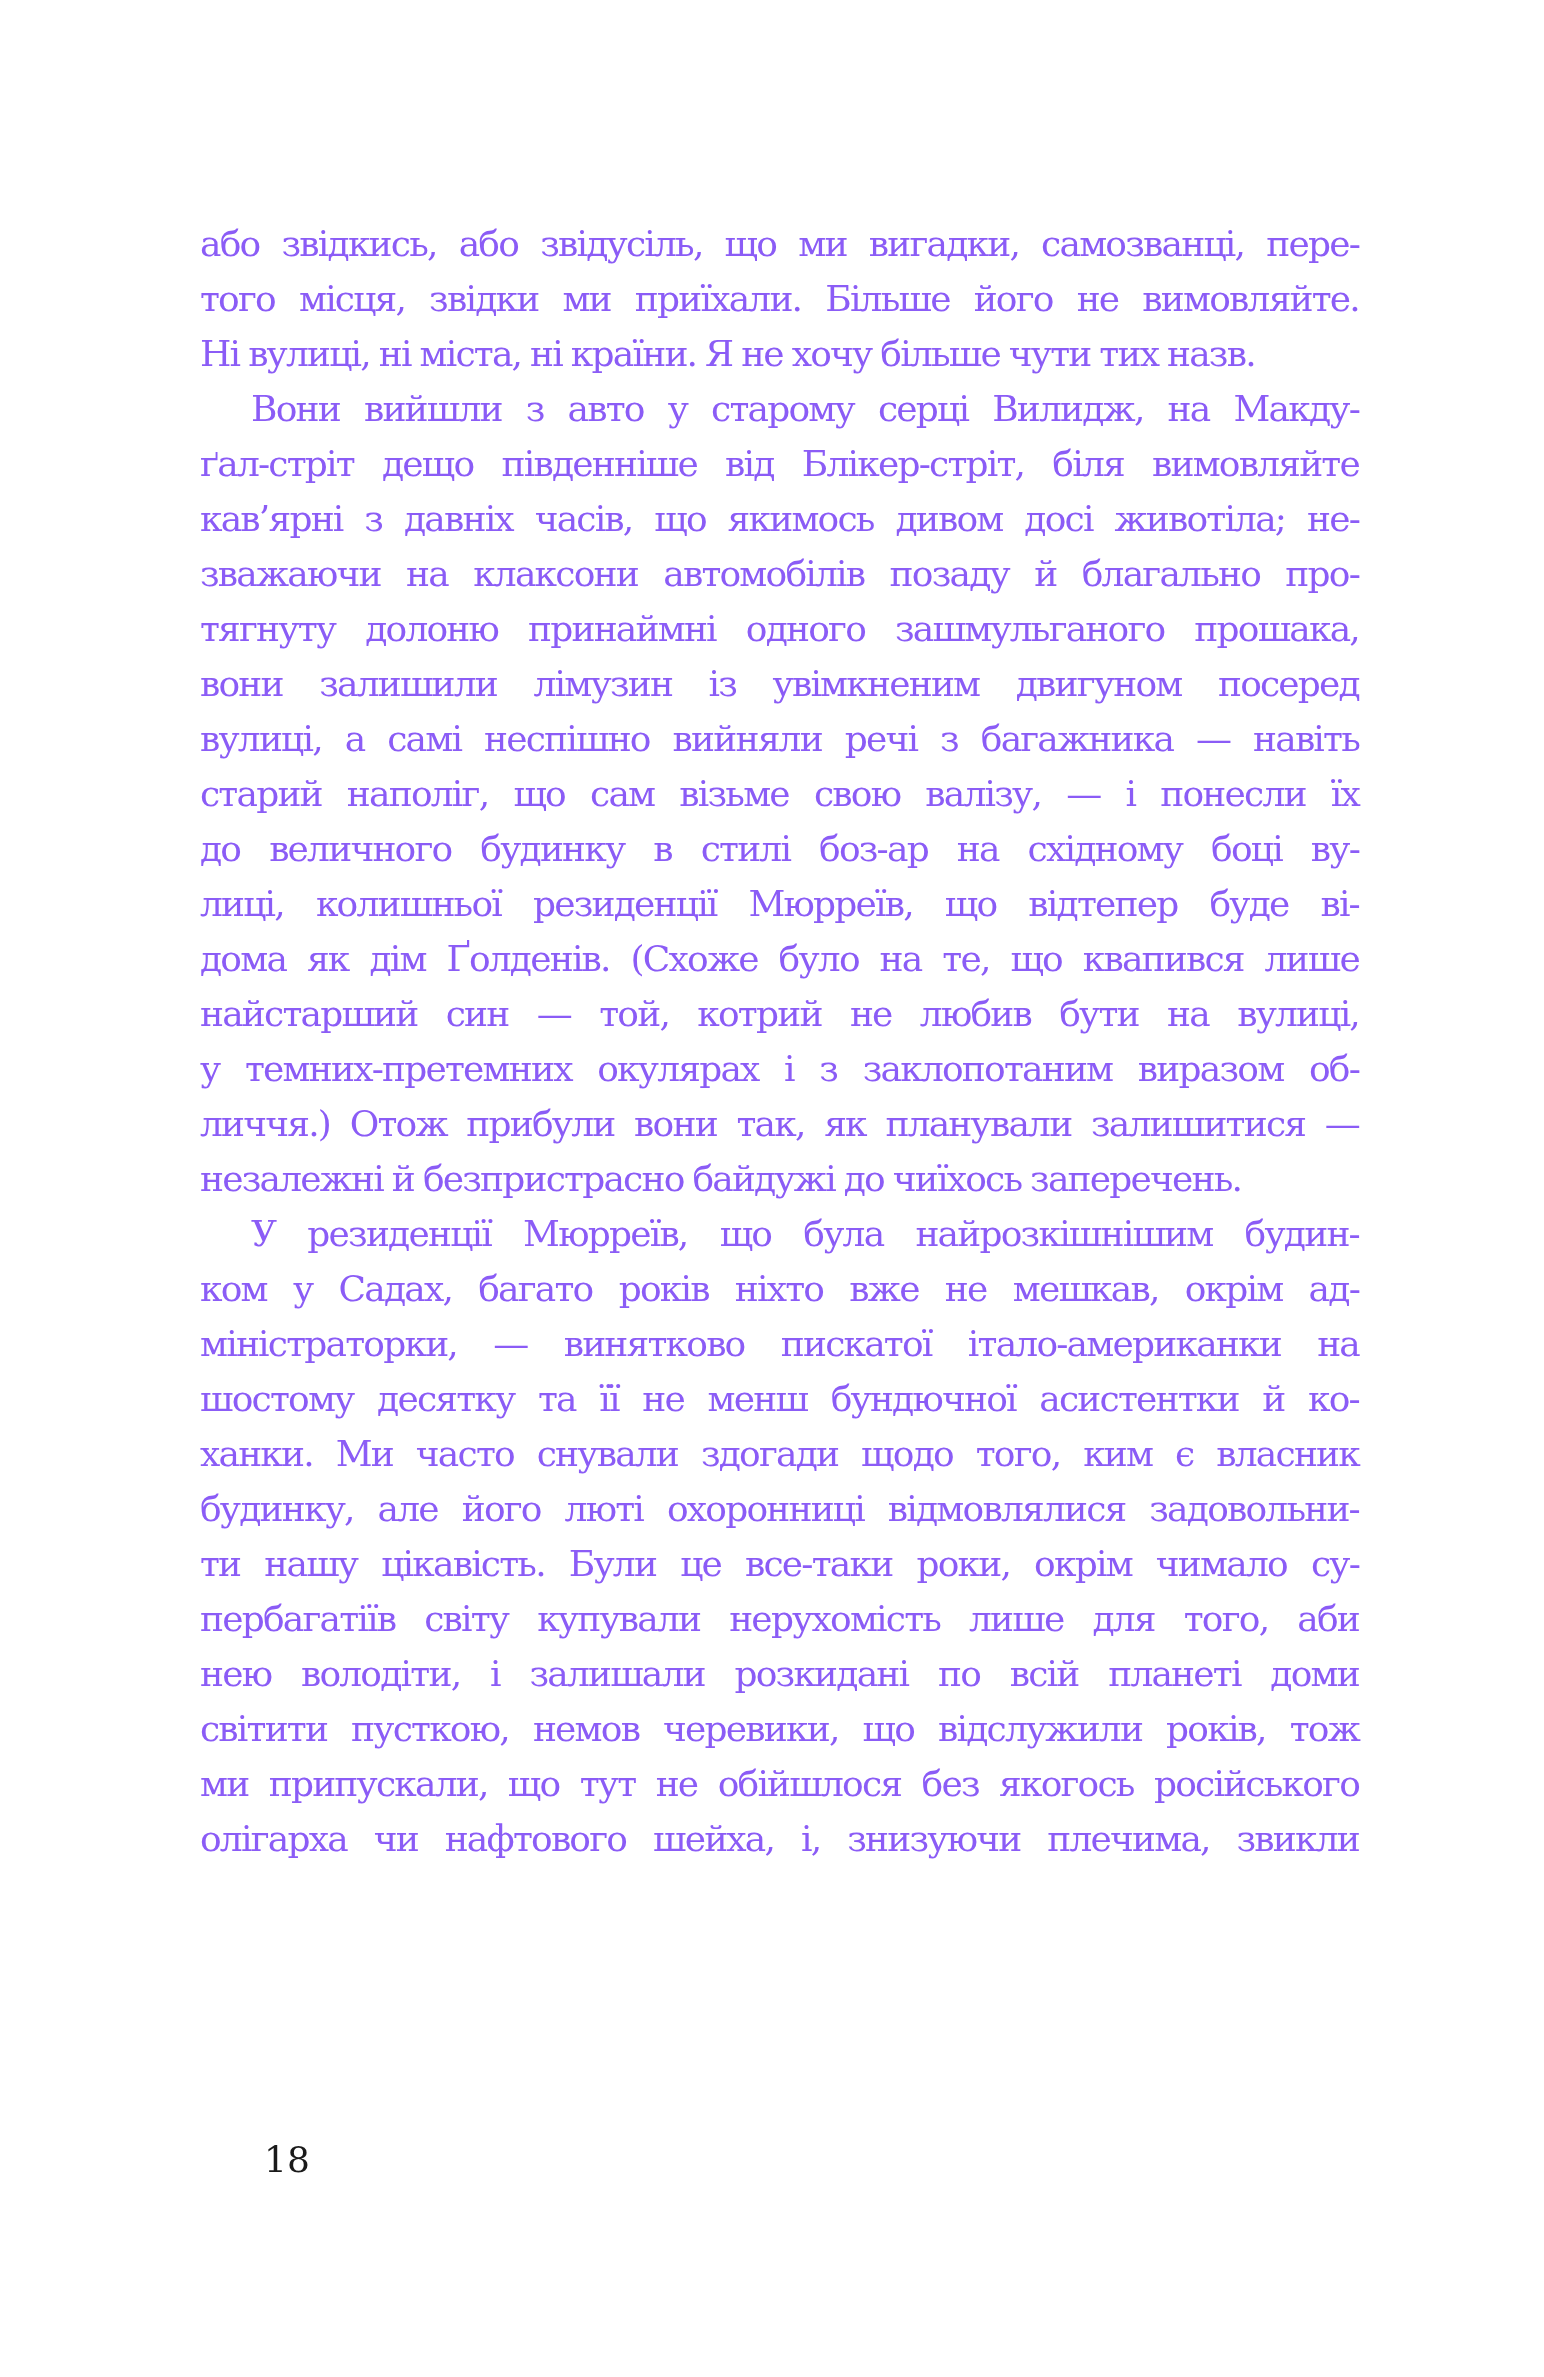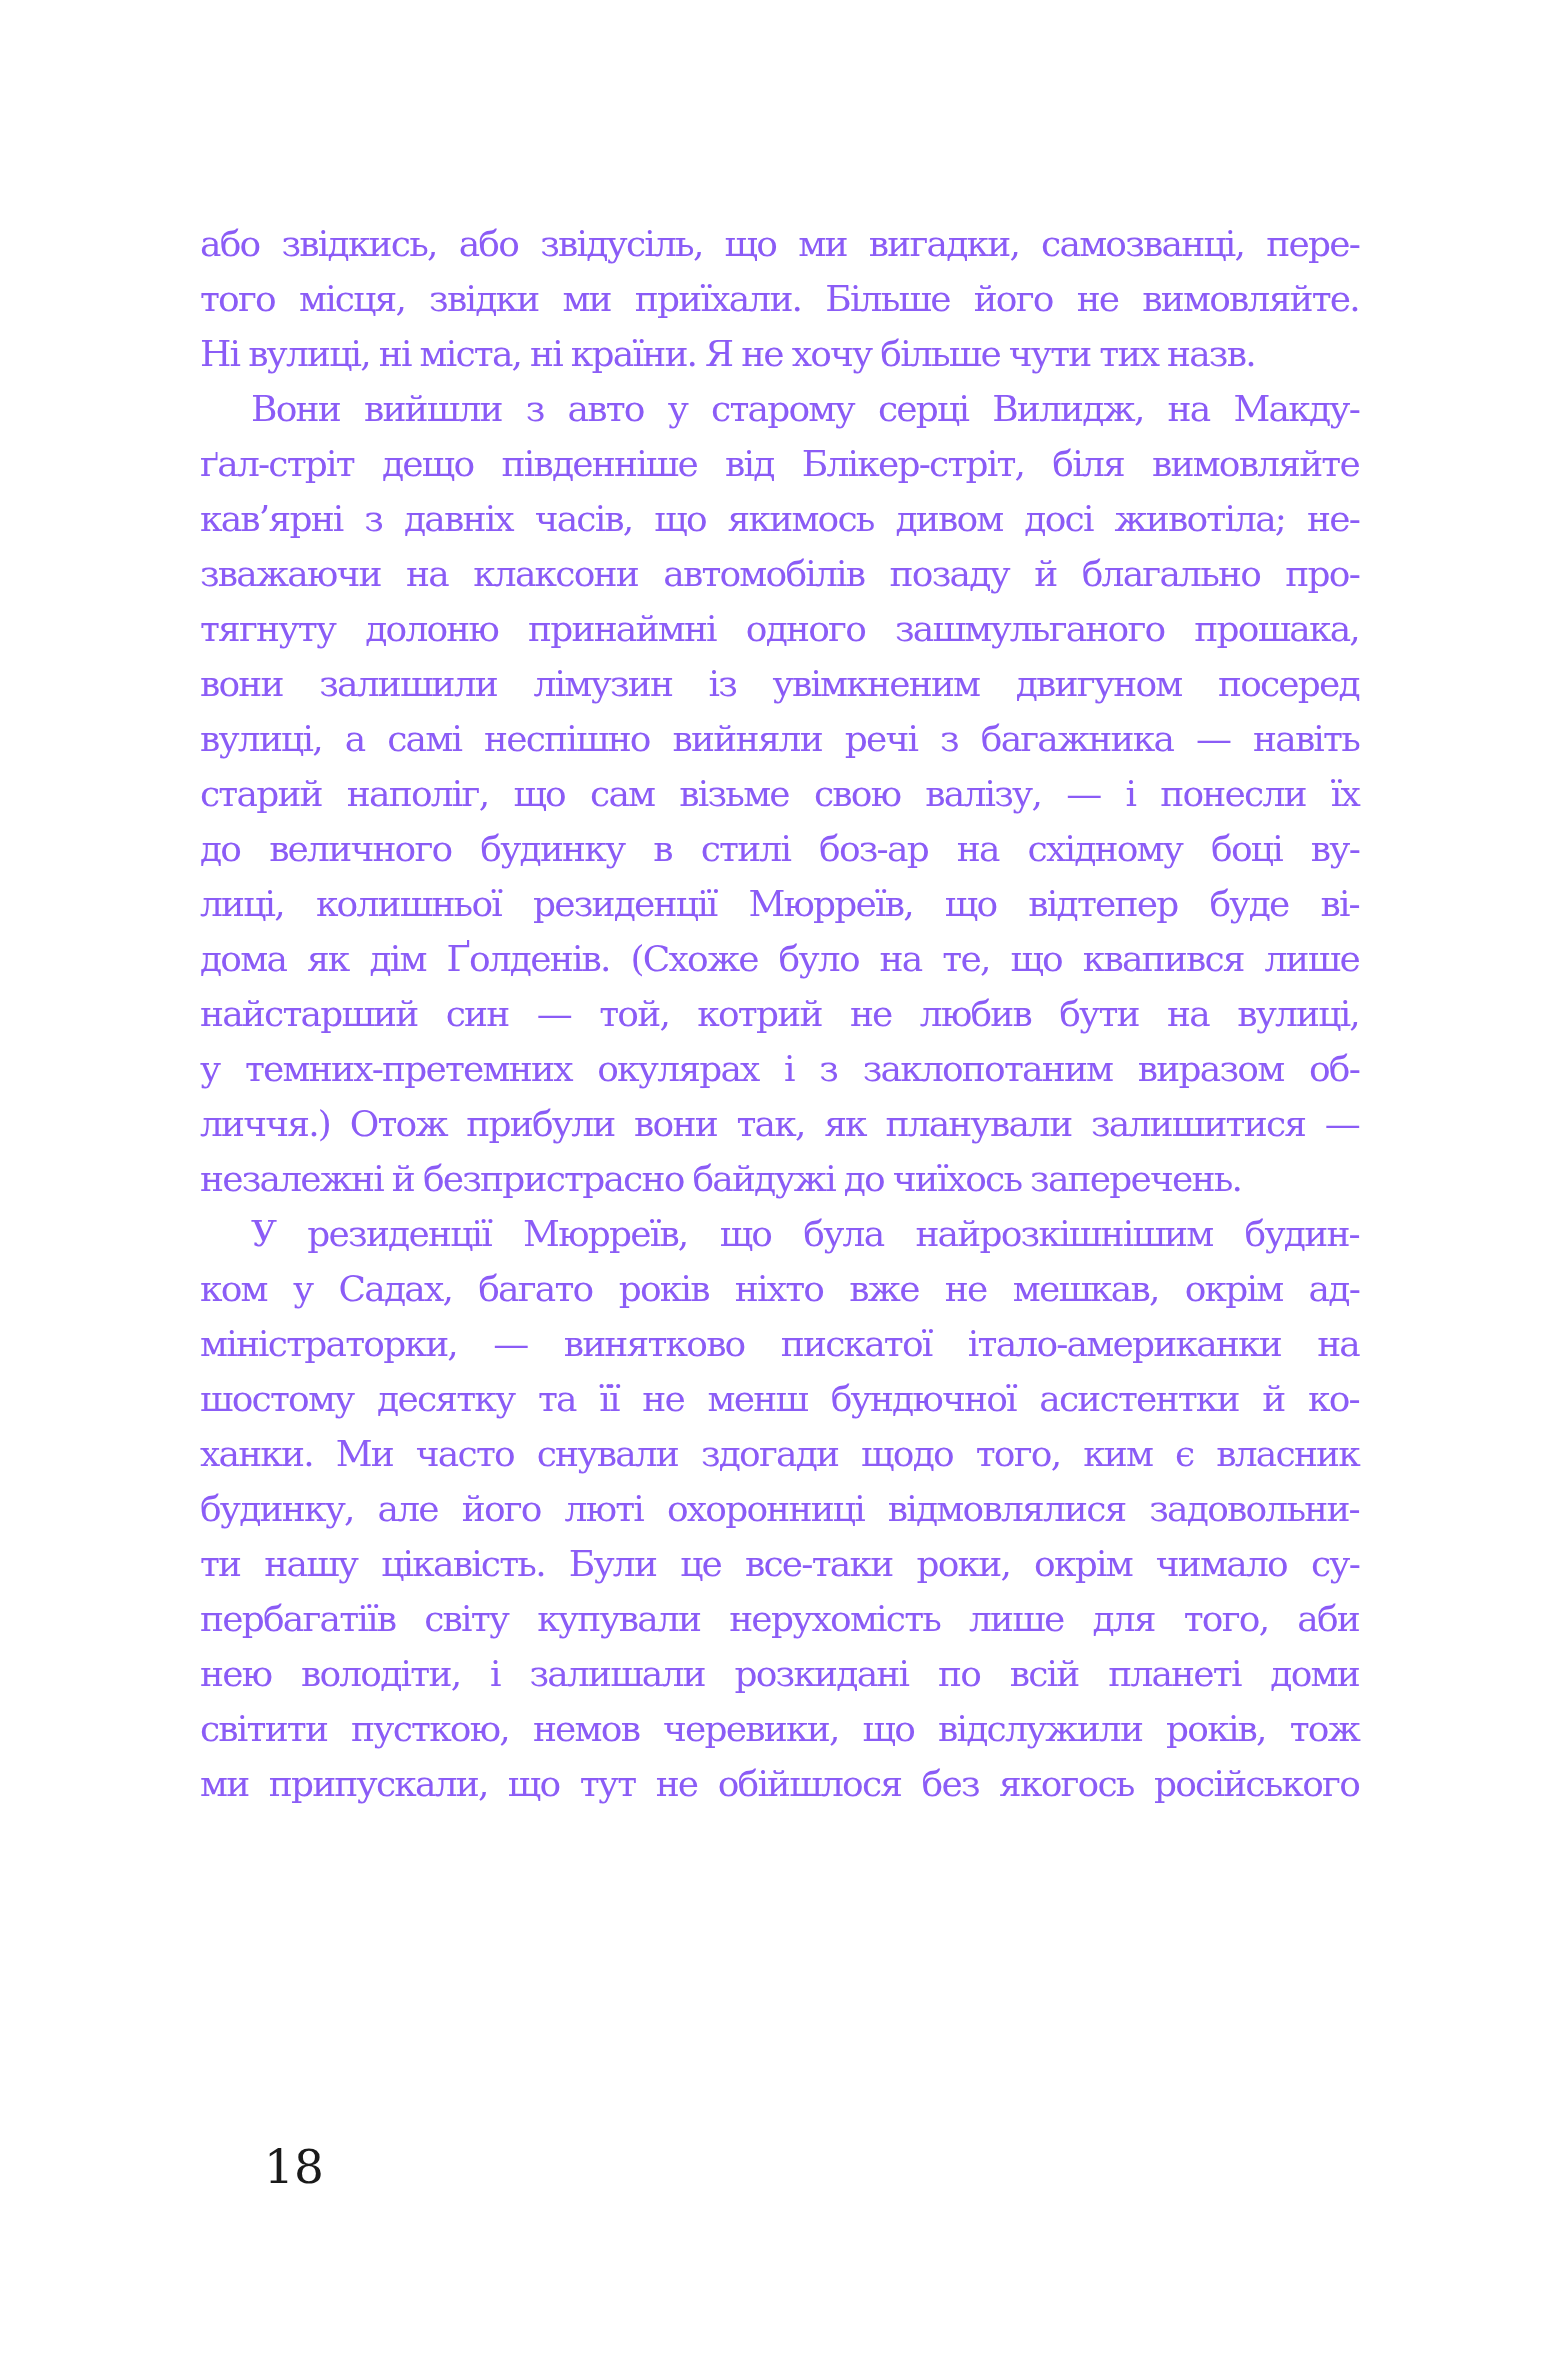--- a/index.html
+++ b/index.html
@@ -22,21 +22,21 @@
       text-align-last: justify;
       height: 55px;
       letter-spacing: -1.8px;
       word-spacing: -0.8px;
     }
     .line.last { text-align-last: left; }
     .line.indent { padding-left: 51px; }
     .page-number {
       position: absolute; left: 264px; top: 2139px;
       font-family: "DejaVu Serif", "Liberation Serif", serif;
-      font-size: 47px; color: #1a1a1a;
+      font-size: 36px; color: #1a1a1a;
     }
   </style>
 </head>
 <body>
 
 <div class="page">
   <div class="text-block">
 
     <div>
       <span class="line">або звідкись, або звідусіль, що ми вигадки, самозванці, пере-</span>
@@ -67,18 +67,19 @@
       <span class="line">ком у Садах, багато років ніхто вже не мешкав, окрім ад-</span>
       <span class="line">міністраторки, — винятково пискатої італо-американки на</span>
       <span class="line">шостому десятку та її не менш бундючної асистентки й ко-</span>
       <span class="line">ханки. Ми часто снували здогади щодо того, ким є власник</span>
       <span class="line">будинку, але його люті охоронниці відмовлялися задовольни-</span>
       <span class="line">ти нашу цікавість. Були це все-таки роки, окрім чимало су-</span>
       <span class="line">пербагатіїв світу купували нерухомість лише для того, аби</span>
       <span class="line">нею володіти, і залишали розкидані по всій планеті доми</span>
       <span class="line">світити пусткою, немов черевики, що відслужили років, тож</span>
       <span class="line">ми припускали, що тут не обійшлося без якогось російського</span>
+      <span class="line">олігарха чи нафтового шейха, і, знизуючи плечима, звикли</span>
     </div>
   </div>
 
   <div class="page-number">18</div>
 </div>
 
 
 </body></html>

